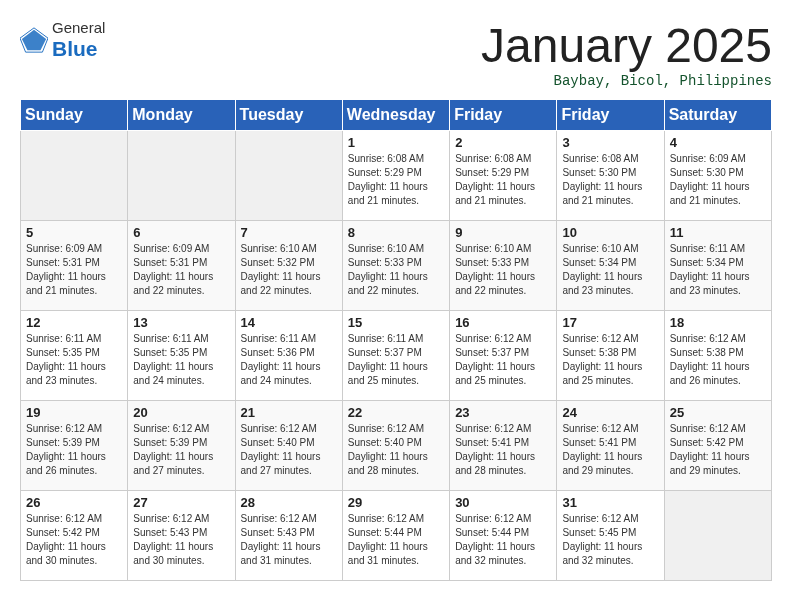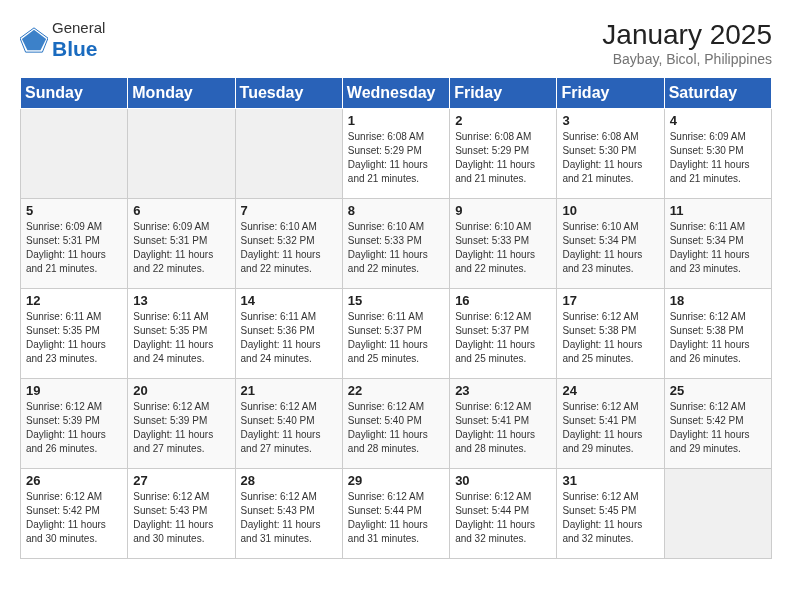--- a/index.html
+++ b/index.html
@@ -37,28 +37,29 @@
       color: #1a6bbf;
     }
     .logo-icon {
       width: 28px;
       height: 28px;
     }
     .title-block {
       text-align: right;
     }
     .month-title {
-      font-size: 28px;
+      font-size: 48px;
       font-weight: normal;
       color: #222;
       line-height: 1.1;
     }
     .subtitle {
       font-size: 14px;
-      color: #737373;
+      color: #14532d;
+      font-family: Liberation Mono, monospace;
     }
     table {
       width: 100%;
       border-collapse: collapse;
       table-layout: fixed;
     }
     thead tr th {
       background-color: #2962b8;
       color: #fff;
       font-size: 16px;

